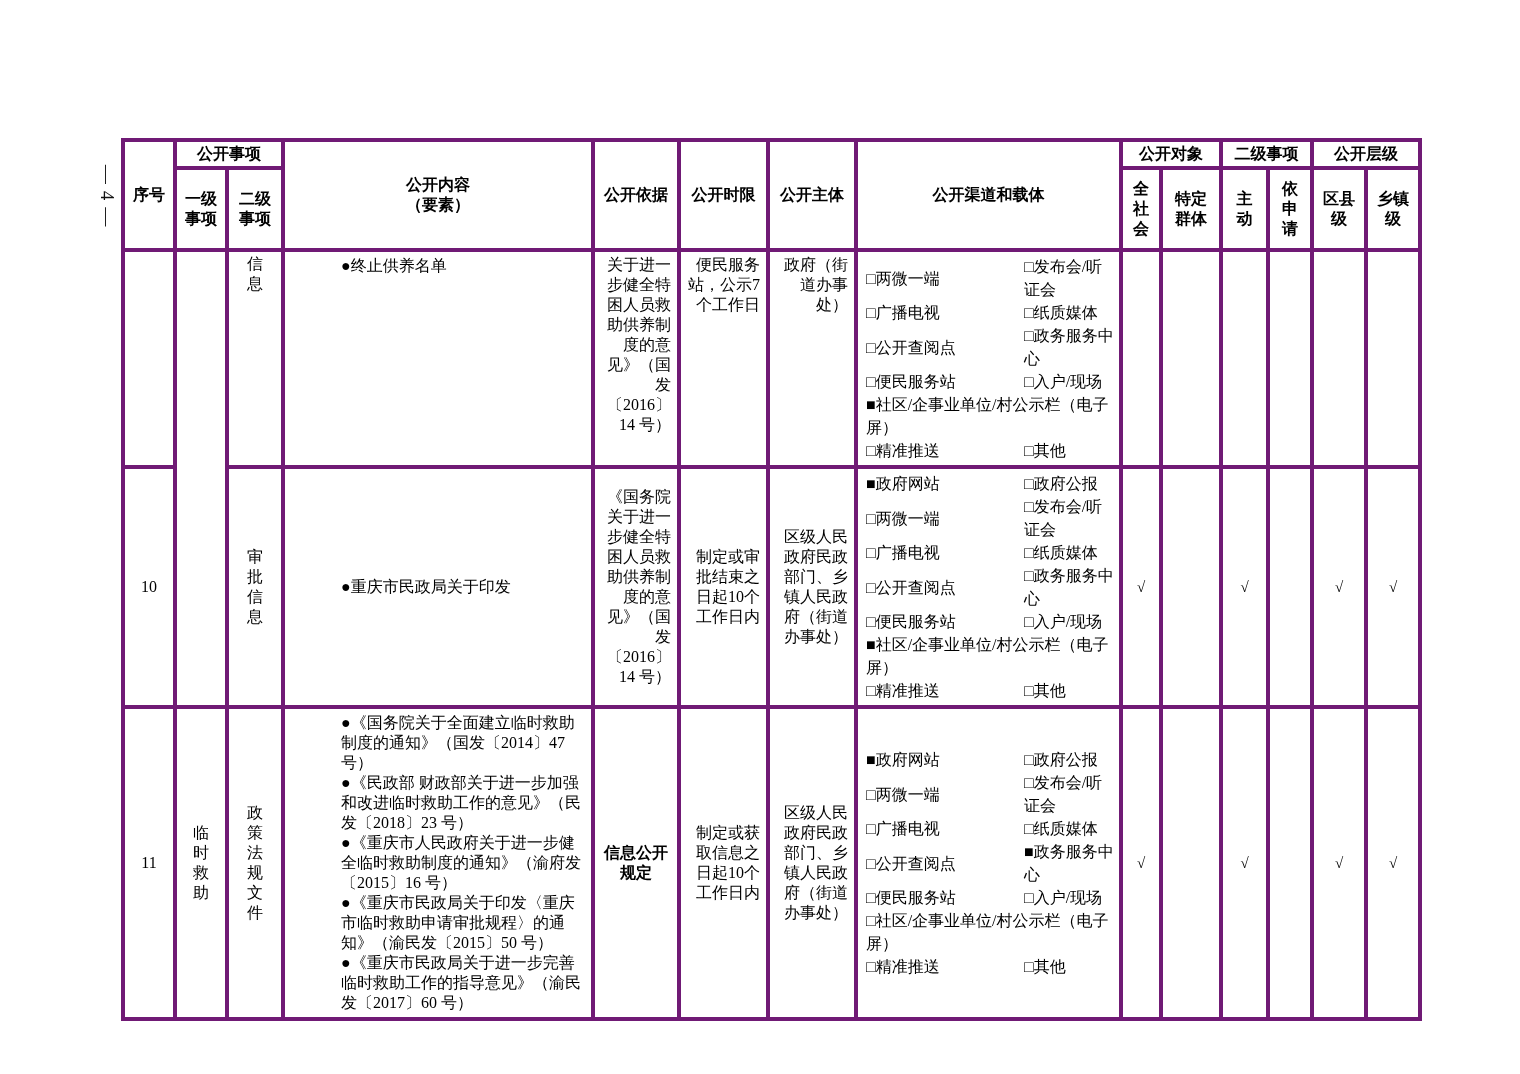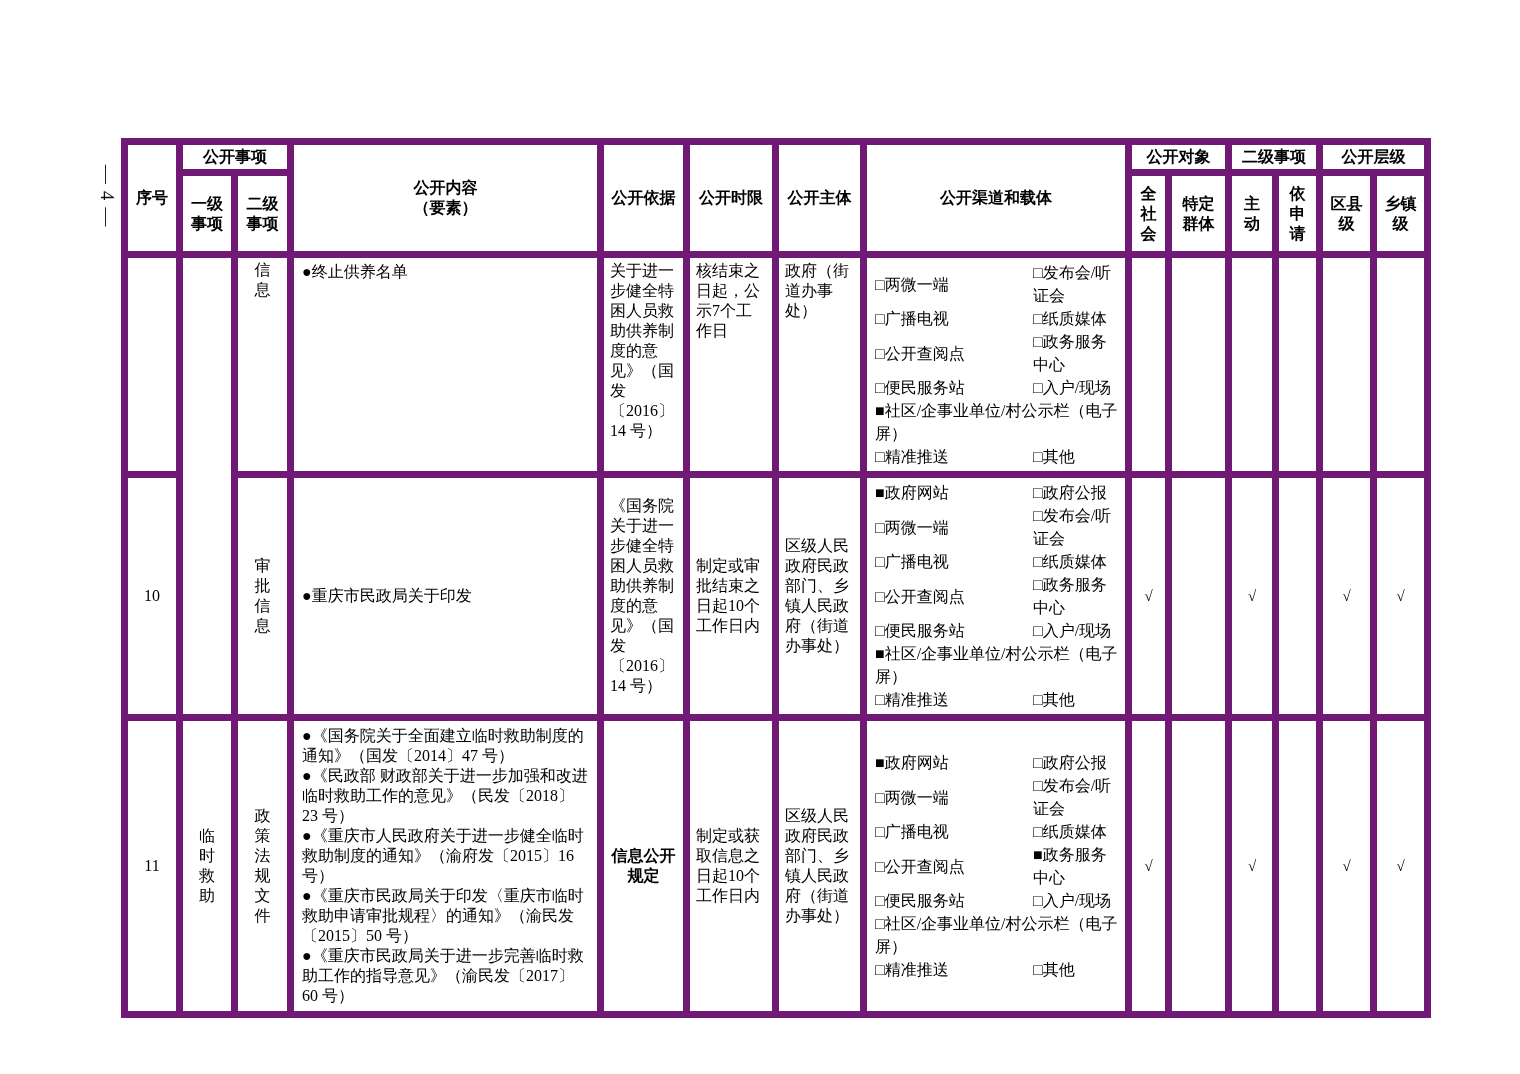--- a/index.html
+++ b/index.html
@@ -11,37 +11,37 @@
   .page-num {
     position:absolute; left:57px; top:188px; width:100px; text-align:center;
     transform:rotate(90deg); font-size:19px; letter-spacing:7px; color:#111;
   }
   table.doc-table {
     position:absolute; left:121px; top:138px;
     border-collapse:collapse; table-layout:fixed;
     border:2px solid #111;
   }
   .doc-table th, .doc-table td {
-    border:7px solid #701a75; overflow:hidden;
+    border:4px solid #701a75; overflow:hidden;
     font-size:16px; padding:2px 5px;
   }
   .doc-table th {
     font-weight:bold; text-align:center; vertical-align:middle;
     line-height:20px; padding:2px 7px;
   }
   .pre { white-space:pre-line;font-family:Liberation Serif, serif; }
   tr.vtop td { vertical-align:top; }
   tr.vmid td { vertical-align:middle; }
   td.center { text-align:center; line-height:20px; padding:2px 16px; }
   td.content { text-align:left; padding:4px 8px 4px 8px; line-height:20px; }
-  td.narrow { text-align:left; line-height:20px; padding:3px 6px; }
+  td.narrow { text-align:right; line-height:20px; padding:3px 6px; }
   td.narrow.center-text { text-align:center;font-weight:bold; }
   td.channels { padding:3px 4px 3px 8px; }
   td.mark { text-align:center; font-size:15px; vertical-align:middle; }
-  .bullet-line { text-align:left; }
+  .bullet-line { text-align:left;margin-left:48px; }
   .ch-line { display:flex; align-items:center; line-height:23px;gap:36px; }
   .ch-left { flex:0 0 122px; }
   .ch-right { flex:1 1 auto; }
   .ch-full { display:block; width:100%; }
   .rh-h1 { height:28px; }
   .rh-h2 { height:82px; }
   .rh-0 { height:167px; }
   .rh-1 { height:193px; }
   .rh-2 { height:297px; }
 </style>
@@ -94,21 +94,21 @@
   </tr>
 
   <tr class="rh-0 vtop">
     <td class="center"></td>
     <td rowspan="2" class="center"></td>
     <td class="center">信息</td>
     <td class="content">
           <div class="bullet-line">●终止供养名单</div>
         </td>
     <td class="narrow">关于进一步健全特困人员救助供养制度的意见》（国发〔2016〕14 号）</td>
-    <td class="narrow">核结束之日起，公示7个工作日</td>
+    <td class="narrow">便民服务站，公示7个工作日</td>
     <td class="narrow">政府（街道办事处）</td>
     <td class="channels">
           <div class="ch-line">
             <span class="ch-left"><span>□</span><span>两微一端</span></span>
             <span class="ch-right"><span>□</span><span>发布会/听证会</span></span>
           </div>
           <div class="ch-line">
             <span class="ch-left"><span>□</span><span>广播电视</span></span>
             <span class="ch-right"><span>□</span><span>纸质媒体</span></span>
           </div>

